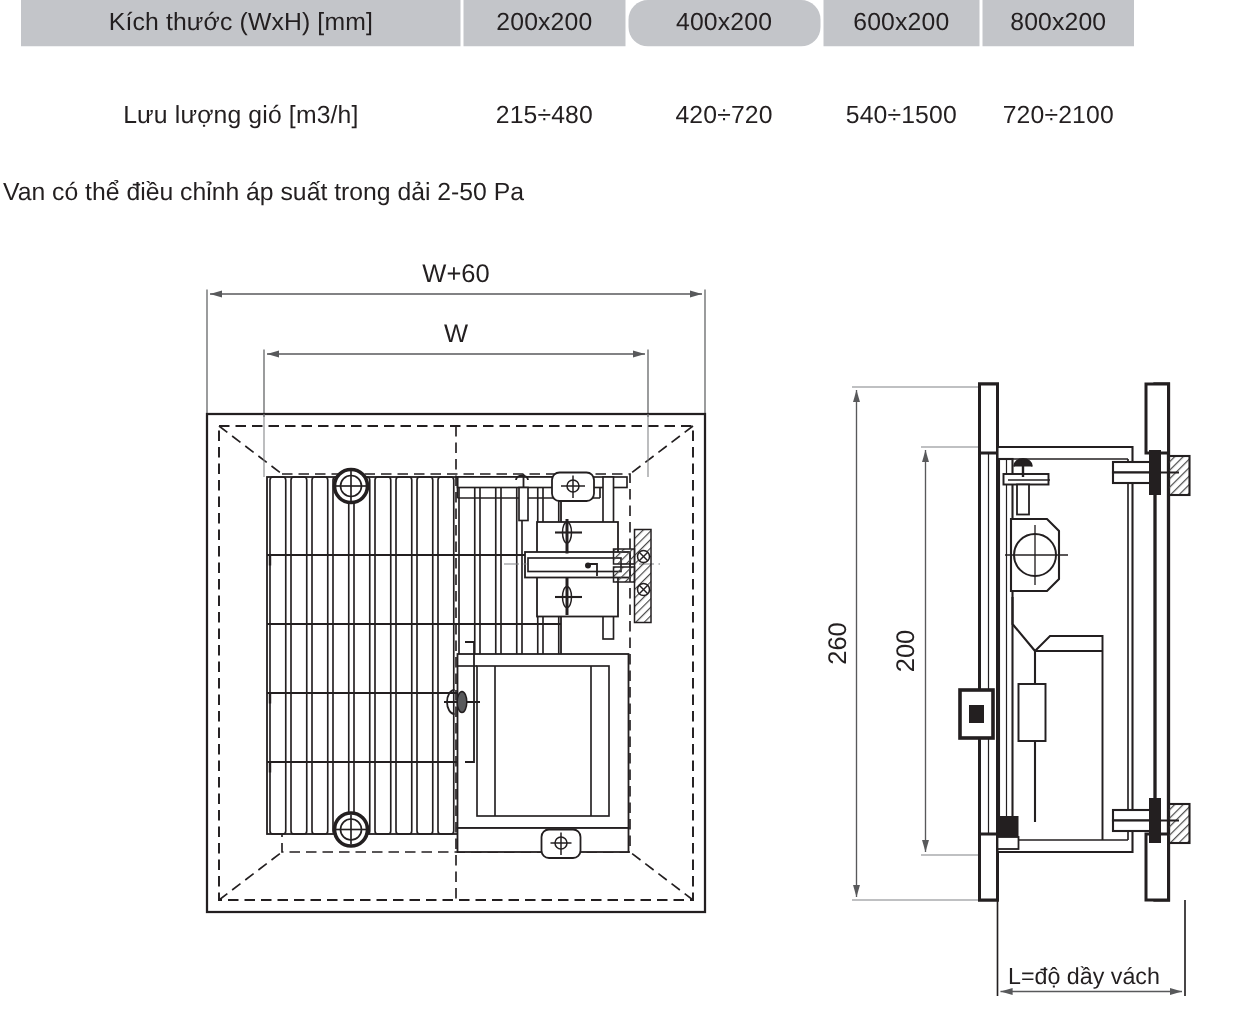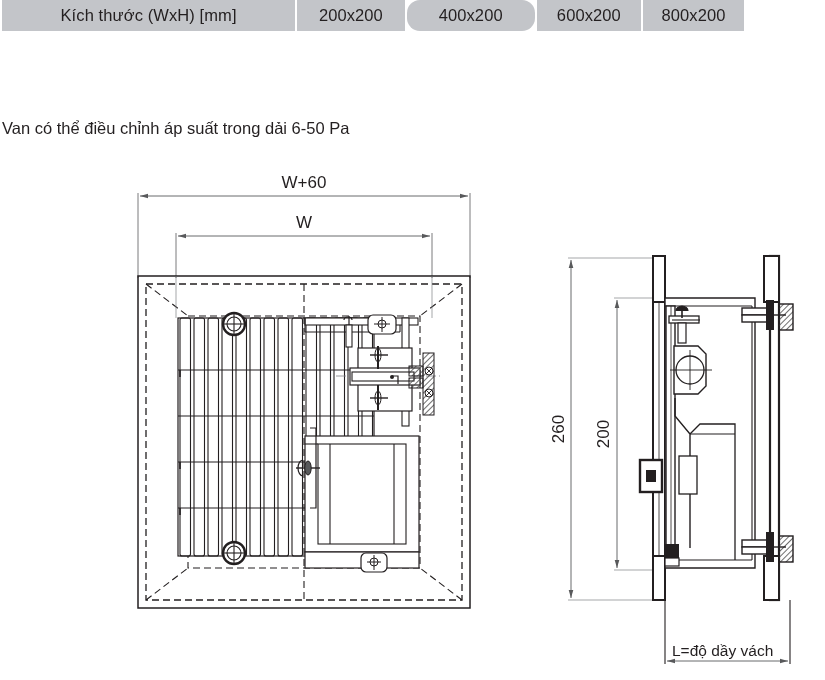--- a/index.html
+++ b/index.html
@@ -7,21 +7,21 @@
   body{
     width:825px;height:680px;
     background:#ffffff;
     font-family:"Liberation Sans", sans-serif;
     color:#231f20;
     overflow:hidden;
     position:relative;
   }
   
   #spec-table{
-    position:absolute;left:0;top:0;width:746px;
+    position:absolute;left:12px;top:0;width:746px;
     border-collapse:separate;
     border-spacing:2px 0;
     table-layout:fixed;
   }
   #spec-table td{
     padding:0;margin:0;
     height:31px;
     text-align:center;
     vertical-align:middle;
     font-size:16.5px;
@@ -62,27 +62,34 @@
     <tr>
       <td class="sh c0">Kích thước (WxH) [mm]</td>
       <td class="sh c1">200x200</td>
       <td class="sh c2">400x200</td>
       <td class="sh c3">600x200</td>
       <td class="sh c4">800x200</td>
     </tr>
     <tr class="row-gap">
       <td colspan="5"></td>
     </tr>
+    <tr>
+      <td class="sw c0">Lưu lượng gió [m3/h]</td>
+      <td class="sw c1">215÷480</td>
+      <td class="sw c2">420÷720</td>
+      <td class="sw c3">540÷1500</td>
+      <td class="sw c4">720÷2100</td>
+    </tr>
     <tr class="row-gap">
       <td colspan="5"></td>
     </tr>
   </tbody>
 </table>
 
-<div id="note">Van có thể điều chỉnh áp suất trong dải 6-50 Pa</div>
+<div id="note">Van có thể điều chỉnh áp suất trong dải 2-50 Pa</div>
 
 <div id="drawing">
 <svg width="825" height="520" viewBox="0 0 825 520" xmlns="http://www.w3.org/2000/svg">
   <defs>
     <pattern id="hatchPat" width="4" height="4" patternTransform="rotate(45)" patternUnits="userSpaceOnUse">
       <line x1="0" y1="0" x2="0" y2="4" stroke="#4a4a4a" stroke-width="1.6"></line>
     </pattern>
     <marker id="arrL" markerWidth="10" markerHeight="8" refX="9" refY="4" orient="auto">
       <path d="M9,4 L0,1.4 L0,6.6 z" fill="#58595b"></path>
     </marker>

